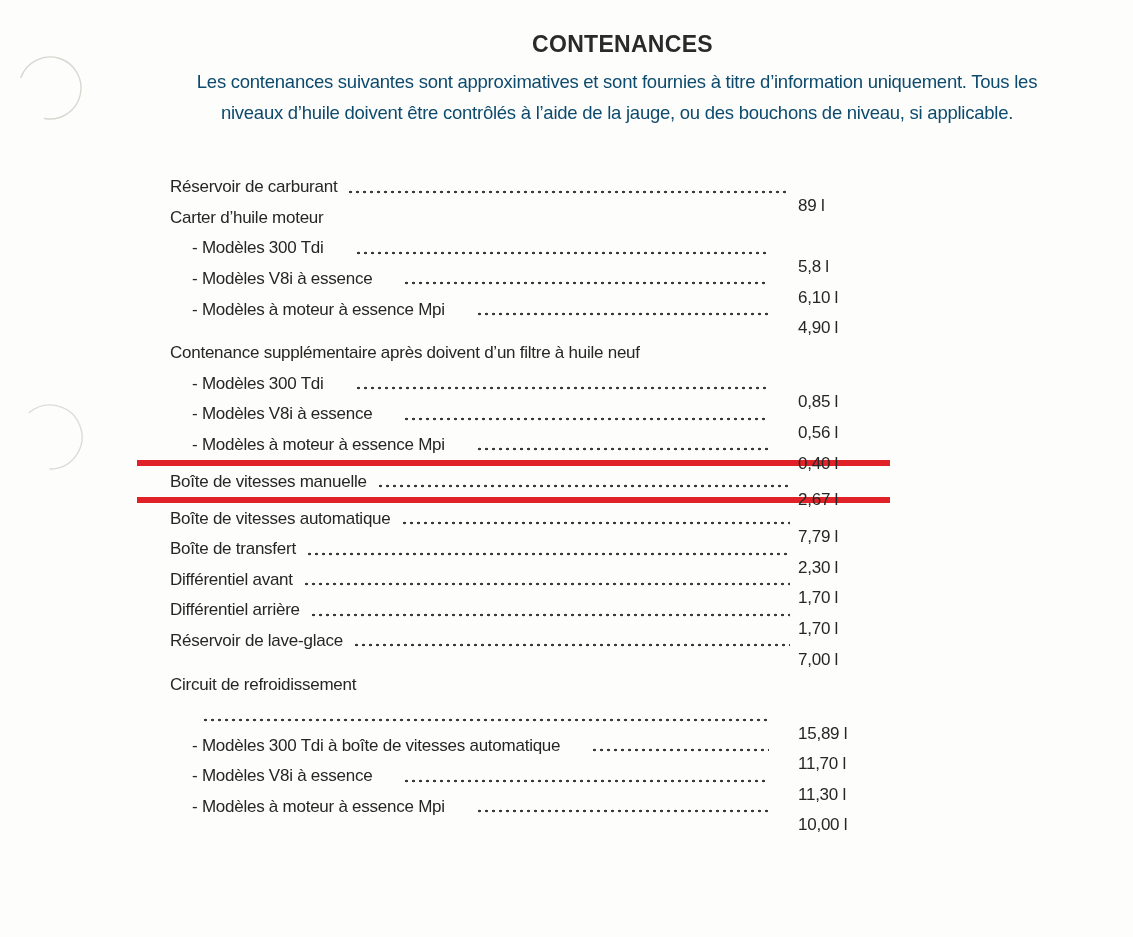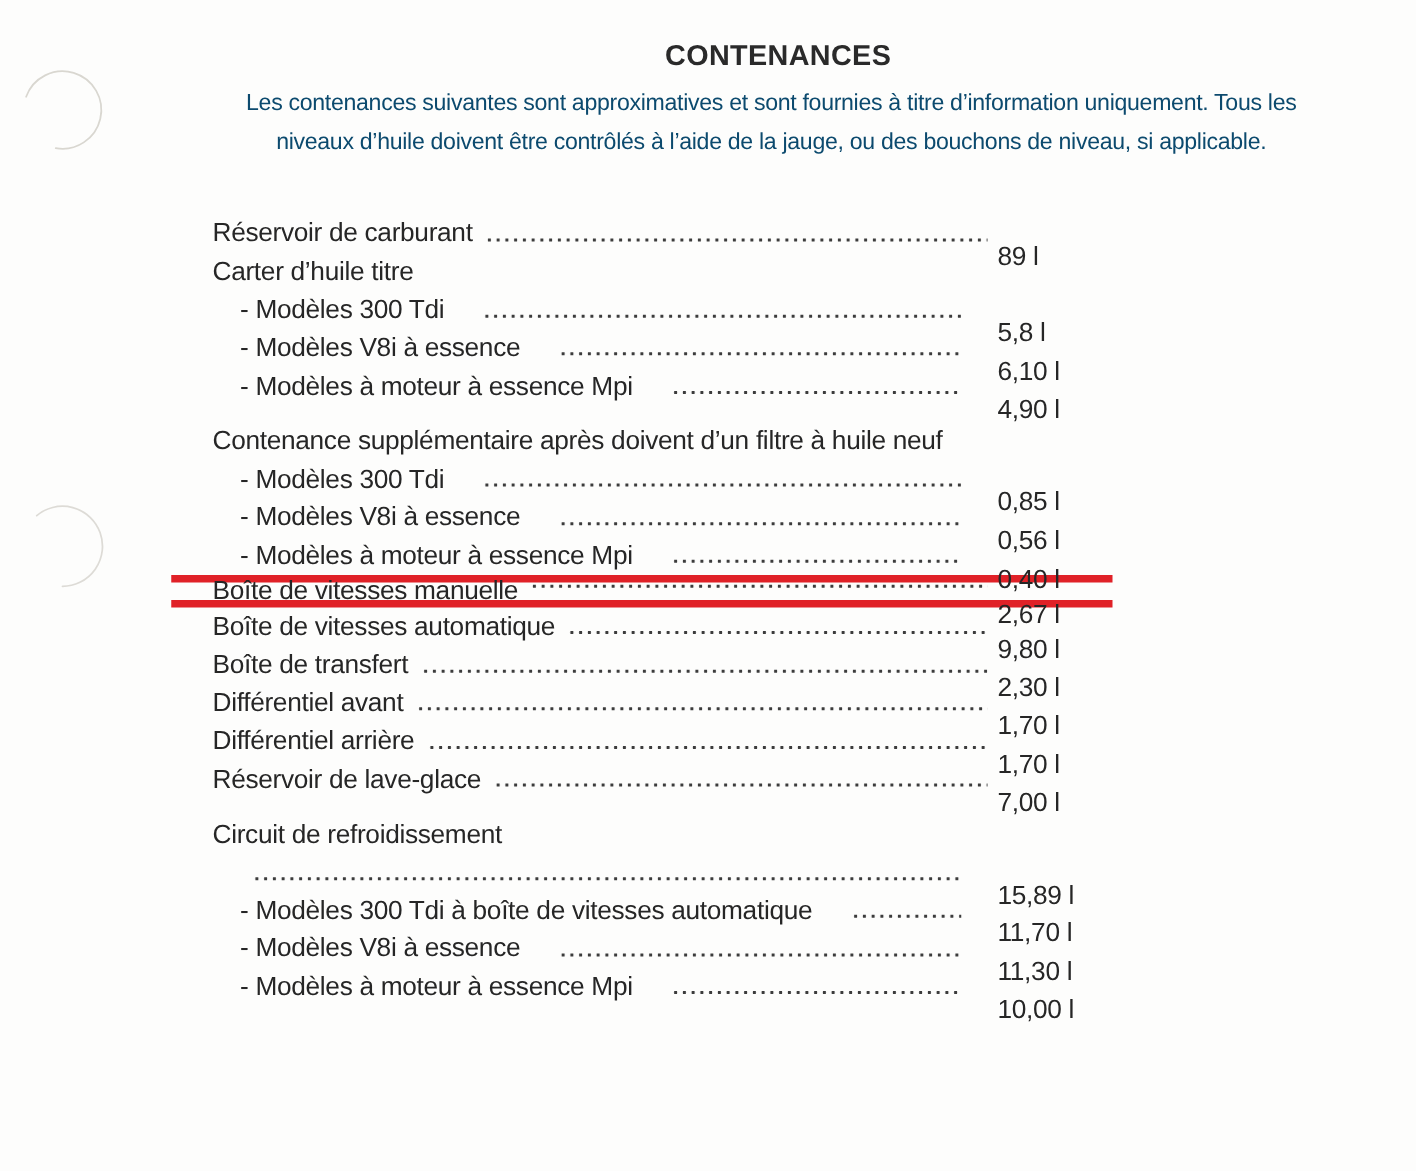--- a/index.html
+++ b/index.html
@@ -43,21 +43,21 @@
     text-align: center;
   }
   .intro div { white-space: nowrap; }
 
   
   .list {
     position: absolute;
     top: 172px;
     left: 137px;
     width: 753px;
-    font-size: 21px;
+    font-size: 17px;
     letter-spacing: -0.25px;
   }
   .row {
     display: flex;
     align-items: center;
     height: 30.6px;
     padding-left: 33px;
   }
   .row.sub { padding-left: 55px; gap: 21px; }
   .row .label { white-space: nowrap; }
@@ -75,21 +75,21 @@
     white-space: nowrap;
     margin-top: 37px;
   }
   .gap { height: 13px; }
 
   
   .hl {
     border-top: 6px solid #e02127;
     border-bottom: 6px solid #e02127;
   }
-  .hl .row { height: 14px; }
+  .hl .row { height: 31px; }
 
   
   .punch {
     position: absolute;
     left: 0;
     pointer-events: none;
   }
   .punch.top { top: 38px; }
   .punch.mid { top: 385px; }
 </style>
@@ -112,21 +112,21 @@
 
 <div class="list">
 
   <div class="row">
     <span class="label">Réservoir de carburant</span>
     <span class="leader"></span>
     <span class="value">89 l</span>
   </div>
 
   <div class="row">
-    <span class="label">Carter d’huile titre</span>
+    <span class="label">Carter d’huile moteur</span>
   </div>
 
   <div class="row sub">
     <span class="label">- Modèles 300 Tdi</span>
     <span class="leader"></span>
     <span class="value">5,8 l</span>
   </div>
 
   <div class="row sub">
     <span class="label">- Modèles V8i à essence</span>
@@ -168,21 +168,21 @@
     <div class="row">
       <span class="label">Boîte de vitesses manuelle</span>
       <span class="leader"></span>
       <span class="value">2,67 l</span>
     </div>
   </div>
 
   <div class="row">
     <span class="label">Boîte de vitesses automatique</span>
     <span class="leader"></span>
-    <span class="value">9,80 l</span>
+    <span class="value">7,79 l</span>
   </div>
 
   <div class="row">
     <span class="label">Boîte de transfert</span>
     <span class="leader"></span>
     <span class="value">2,30 l</span>
   </div>
 
   <div class="row">
     <span class="label">Différentiel avant</span>

